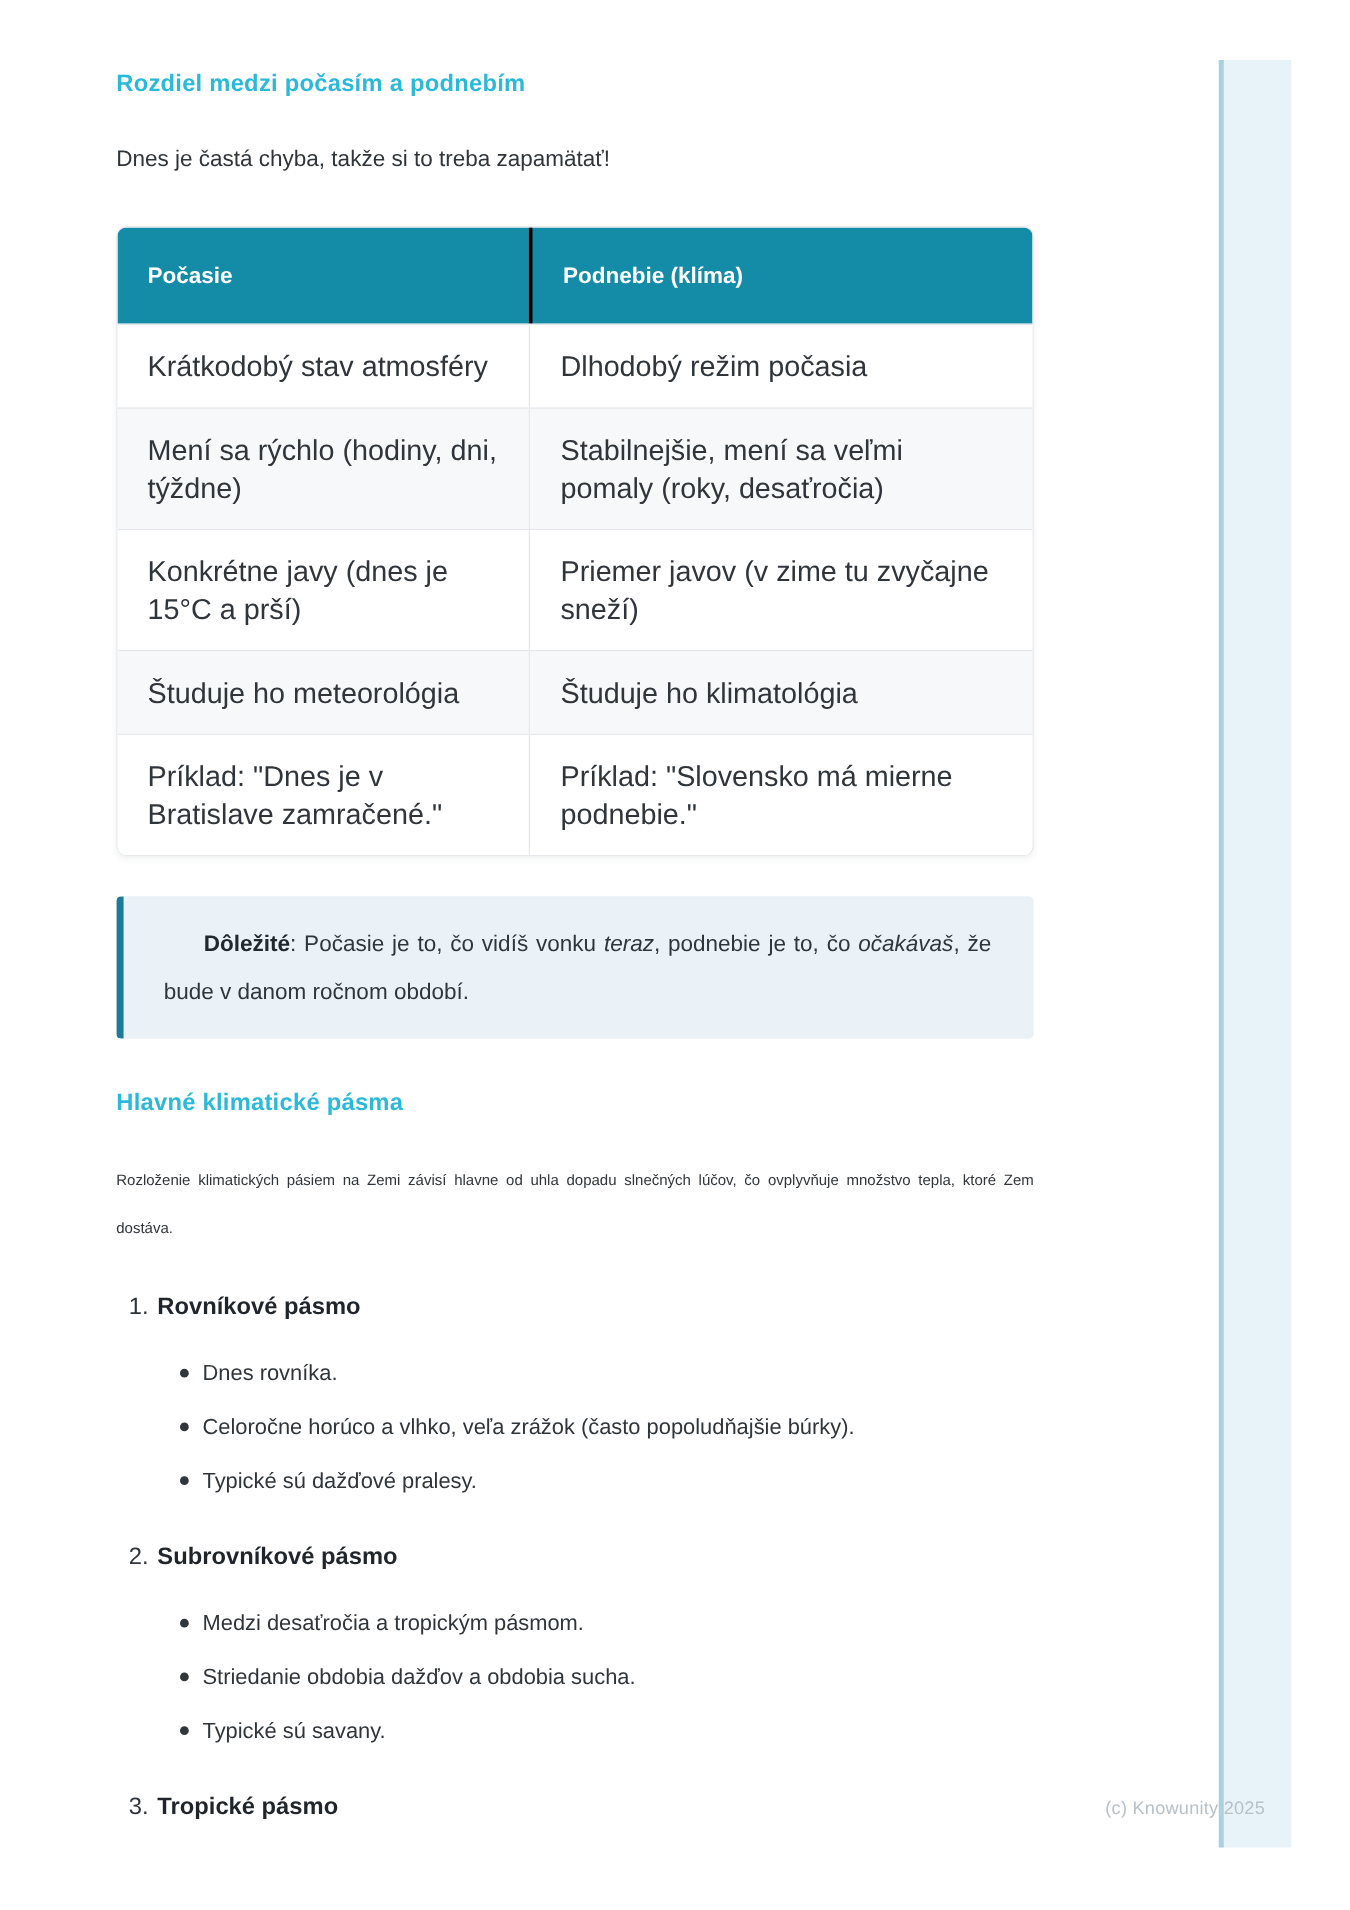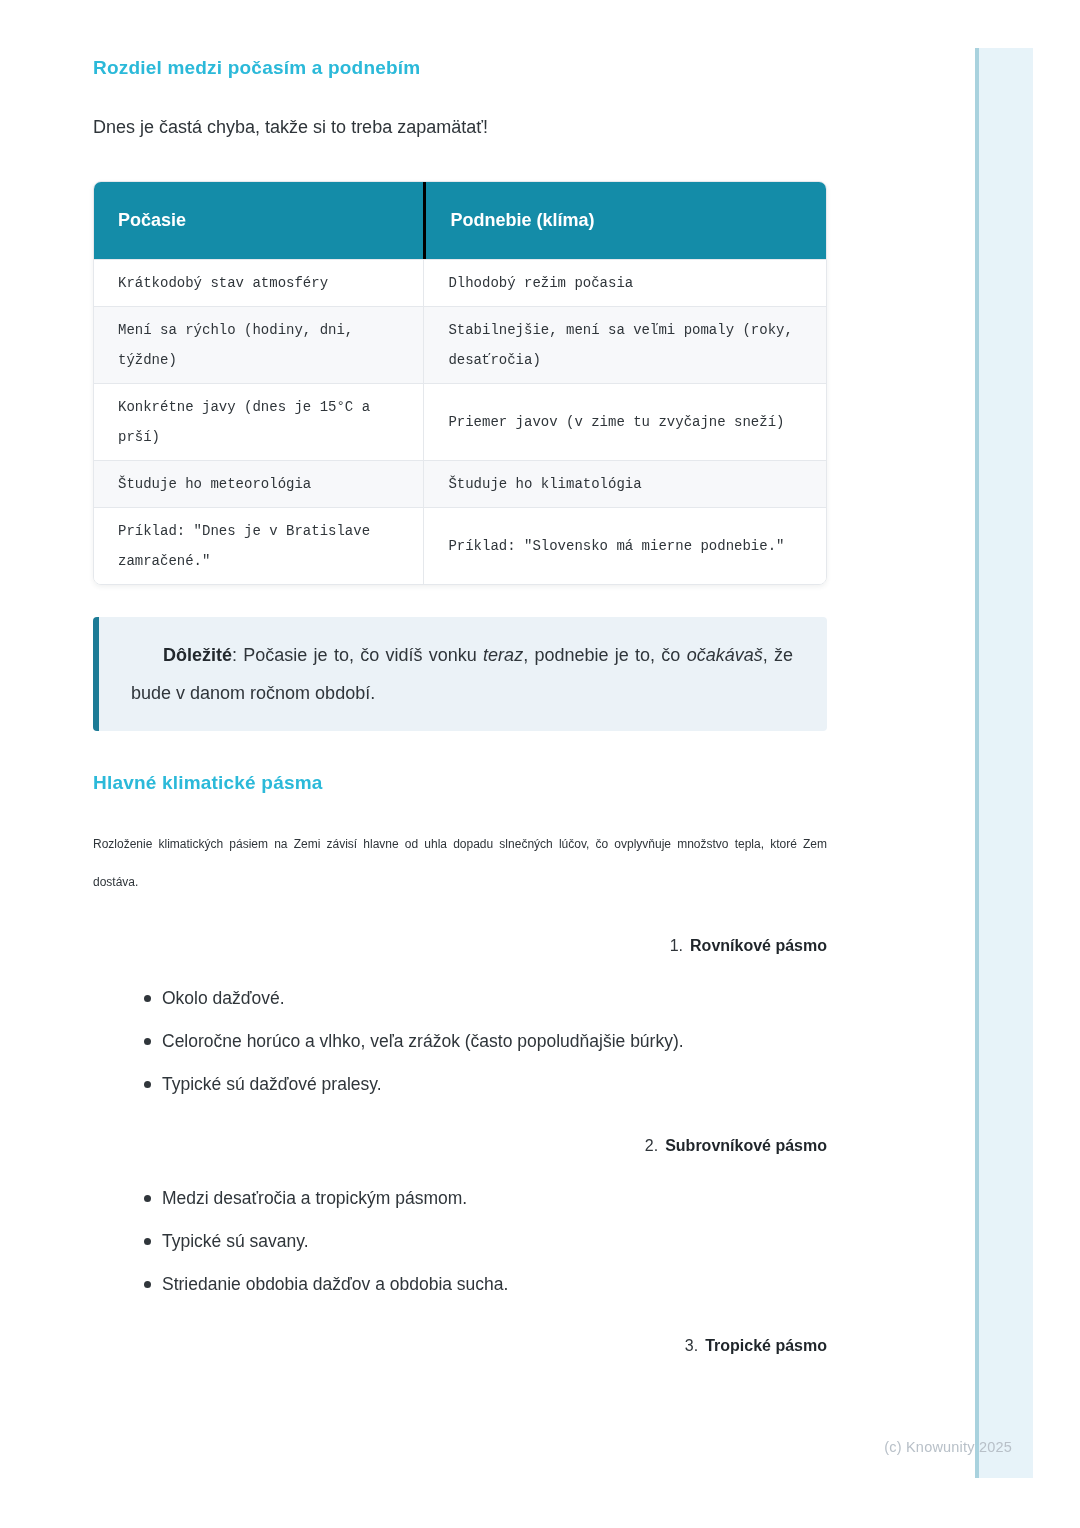--- a/index.html
+++ b/index.html
@@ -52,25 +52,24 @@
   }
   table{width:100%;border-collapse:separate;border-spacing:0;}
   th{
     background:var(--th-bg);color:#ffffff;
     font-size:18px;font-weight:bold;text-align:left;
     padding:26px 24px;line-height:25px;
   }
   th:first-child{width:45%;}
   th+th{border-left:3px solid #000000;}
   td{
-    font-size:14px;line-height:30px;color:var(--text);
-    padding:8px 24px;vertical-align:middle;
+    font-size:23px;line-height:30px;color:var(--text);
+    padding:18px 24px;vertical-align:middle;
     border-top:1px solid var(--border);
     background:#ffffff;
-    font-family:Liberation Mono, monospace;
   }
   td+td{border-left:1px solid var(--border);}
   tbody tr:nth-child(even) td{background:var(--row-alt);}
   .callout{
     margin-top:32px;
     background:var(--callout-bg);
     border-left:6px solid var(--callout-border);
     border-radius:4px;
     padding:19px 34px 19px 32px;
   }
@@ -81,21 +80,21 @@
   .callout-p em{font-style:italic;}
   .callout-p strong{font-weight:bold;color:#22282d;margin-left:32px;}
   h2{margin-top:36px;}
   .lead{
     margin:26px 0 0;font-size:12px;line-height:38px;
     text-align:justify;color:var(--text);
   }
   .climate-list{margin-top:30px;}
   .num-item{
     margin:32px 0 0 10px;
-    font-size:16px;line-height:29px;text-align:right;
+    font-size:19px;line-height:29px;
   }
   .num-item:first-child{margin-top:0;}
   .num{color:var(--text);margin-right:7px;}
   .num-title{font-weight:bold;color:#1f252a;}
   .bullets{margin-top:24px;}
   .bullet-item{
     position:relative;
     padding-left:69px;
     line-height:29px;font-size:17.5px;
     margin-top:14px;color:var(--text);
@@ -160,28 +159,28 @@
     <p class="callout-p"><strong>Dôležité</strong><span>: Počasie je to, čo vidíš vonku </span><em>teraz</em><span>, podnebie je to, čo </span><em>očakávaš</em><span>, že bude v danom ročnom období.</span></p>
   </div>
 
   <h2>Hlavné klimatické pásma</h2>
 
   <p class="lead">Rozloženie klimatických pásiem na Zemi závisí hlavne od uhla dopadu slnečných lúčov, čo ovplyvňuje množstvo tepla, ktoré Zem dostáva.</p>
 
   <div class="climate-list">
       <div class="num-item"><span class="num">1.</span><span class="num-title">Rovníkové pásmo</span></div>
       <div class="bullets">
-        <div class="bullet-item"><span class="dot"></span><span>Okolo dažďové.</span></div>
+        <div class="bullet-item"><span class="dot"></span><span>Dnes rovníka.</span></div>
         <div class="bullet-item"><span class="dot"></span><span>Celoročne horúco a vlhko, veľa zrážok (často popoludňajšie búrky).</span></div>
         <div class="bullet-item"><span class="dot"></span><span>Typické sú dažďové pralesy.</span></div>
       </div>
       <div class="num-item"><span class="num">2.</span><span class="num-title">Subrovníkové pásmo</span></div>
       <div class="bullets">
         <div class="bullet-item"><span class="dot"></span><span>Medzi desaťročia a tropickým pásmom.</span></div>
+        <div class="bullet-item"><span class="dot"></span><span>Striedanie obdobia dažďov a obdobia sucha.</span></div>
         <div class="bullet-item"><span class="dot"></span><span>Typické sú savany.</span></div>
-        <div class="bullet-item"><span class="dot"></span><span>Striedanie obdobia dažďov a obdobia sucha.</span></div>
       </div>
       <div class="num-item"><span class="num">3.</span><span class="num-title">Tropické pásmo</span></div>
     </div>
 
 </div>
 
 <div class="footer">(c) Knowunity 2025</div>
 
 </body></html>

